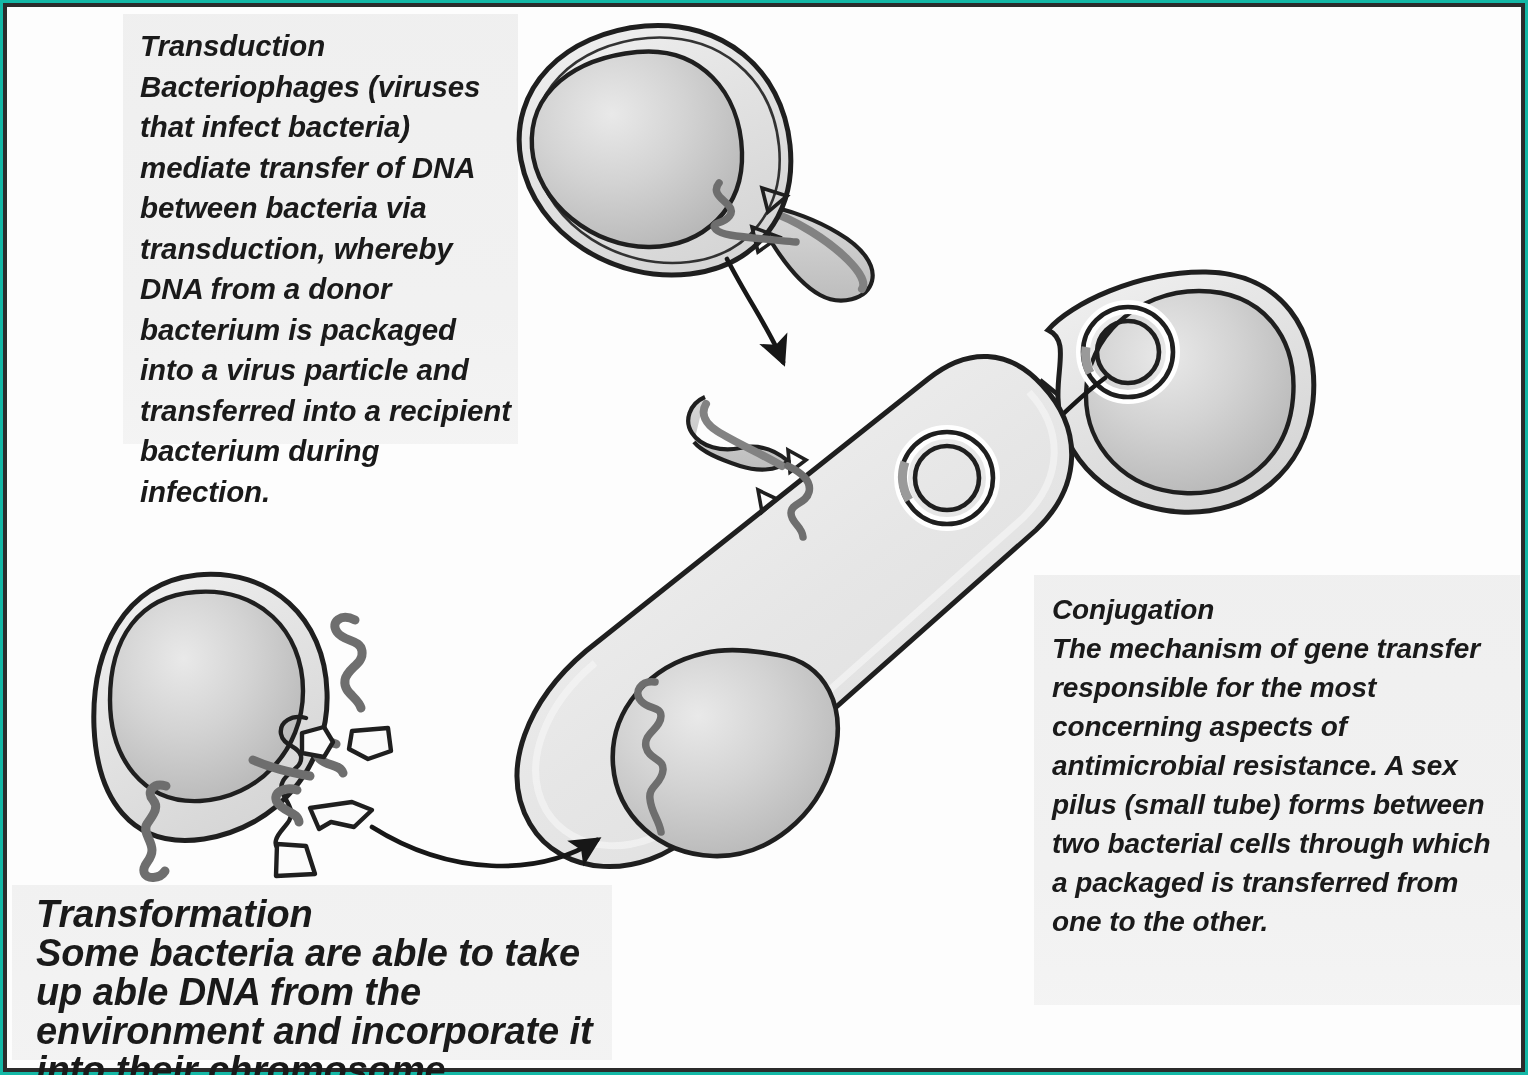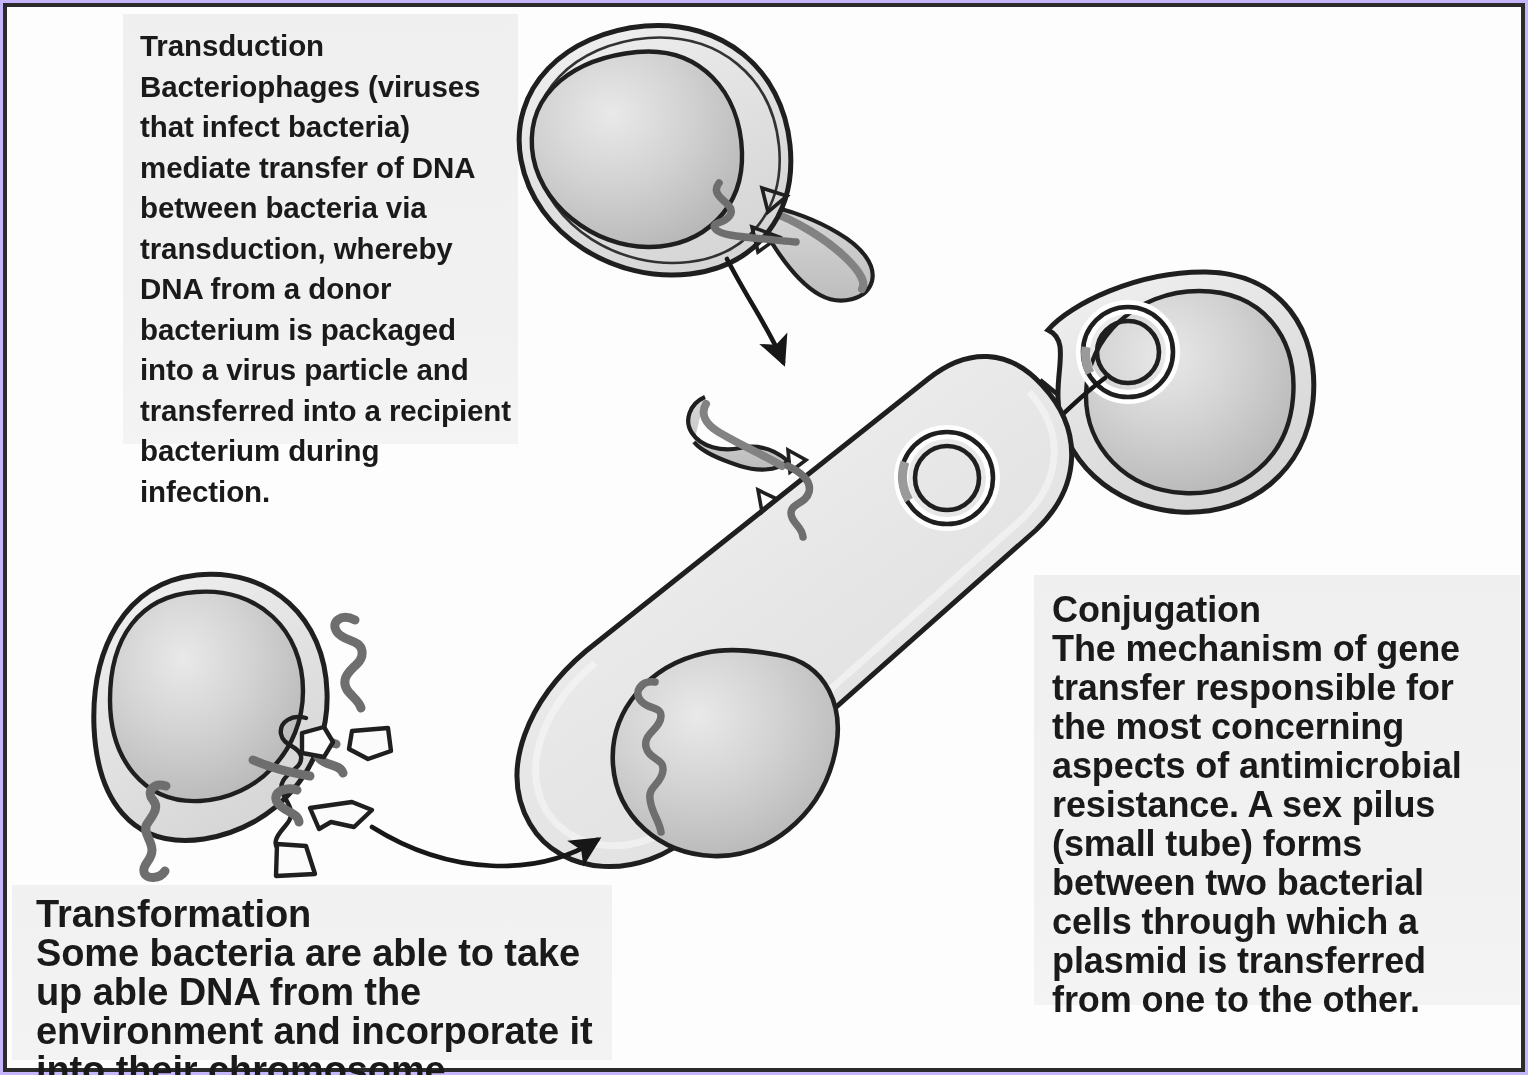--- a/index.html
+++ b/index.html
@@ -8,23 +8,24 @@
     padding: 0;
     background: #ffffff;
   }
   body {
     font-family: "Liberation Sans", sans-serif;
   }
   #figure {
     position: relative;
     width: 1528px;
     height: 1075px;
-    background: #c4b5fd;
+    background: #14b8a6;
     box-sizing: border-box;
     overflow: hidden;
+    font-style: italic;
   }
   
   .frame {
     position: absolute;
     left: 3px;
     top: 3px;
     width: 1522px;
     height: 1069px;
     box-sizing: border-box;
     border: 4px solid #2b2b2b;
@@ -77,21 +78,21 @@
     left: 140px;
     top: 26px;
     width: 372px;
     font-size: 29.5px;
     line-height: 40.5px;
   }
   #caption-conjugation {
     left: 1052px;
     top: 590px;
     width: 452px;
-    font-size: 36px;
+    font-size: 28px;
     line-height: 39px;
   }
   #caption-transformation {
     left: 28px;
     top: 895px;
     width: 570px;
     font-size: 38px;
     line-height: 39px;
     margin-left: 8px;
   }
@@ -325,20 +326,20 @@
     <path d="M372 827 C 450 876, 538 877, 597 840" fill="none" stroke="#171717" stroke-width="4.6" marker-end="url(#arrowhead)" stroke-linecap="round"></path>
   </svg>
 
   <div class="caption" id="caption-transduction">
     <span class="cap-title">Transduction</span>
     <span class="cap-body">Bacteriophages (viruses that infect bacteria) mediate transfer of DNA between bacteria via transduction, whereby DNA from a donor bacterium is packaged into a virus particle and transferred into a recipient bacterium during infection.</span>
   </div>
 
   <div class="caption" id="caption-conjugation">
     <span class="cap-title">Conjugation</span>
-    <span class="cap-body">The mechanism of gene transfer responsible for the most concerning aspects of antimicrobial resistance. A sex pilus (small tube) forms between two bacterial cells through which a plasmid is transferred from one to the other.</span>
+    <span class="cap-body">The mechanism of gene transfer responsible for the most concerning aspects of antimicrobial resistance. A sex pilus (small tube) forms between two bacterial cells through which a packaged is transferred from one to the other.</span>
   </div>
 
   <div class="caption" id="caption-transformation">
     <span class="cap-title">Transformation</span>
     <span class="cap-body">Some bacteria are able to take up able DNA from the environment and incorporate it into their chromosome.</span>
   </div>
 </div>
 
 </body></html>

